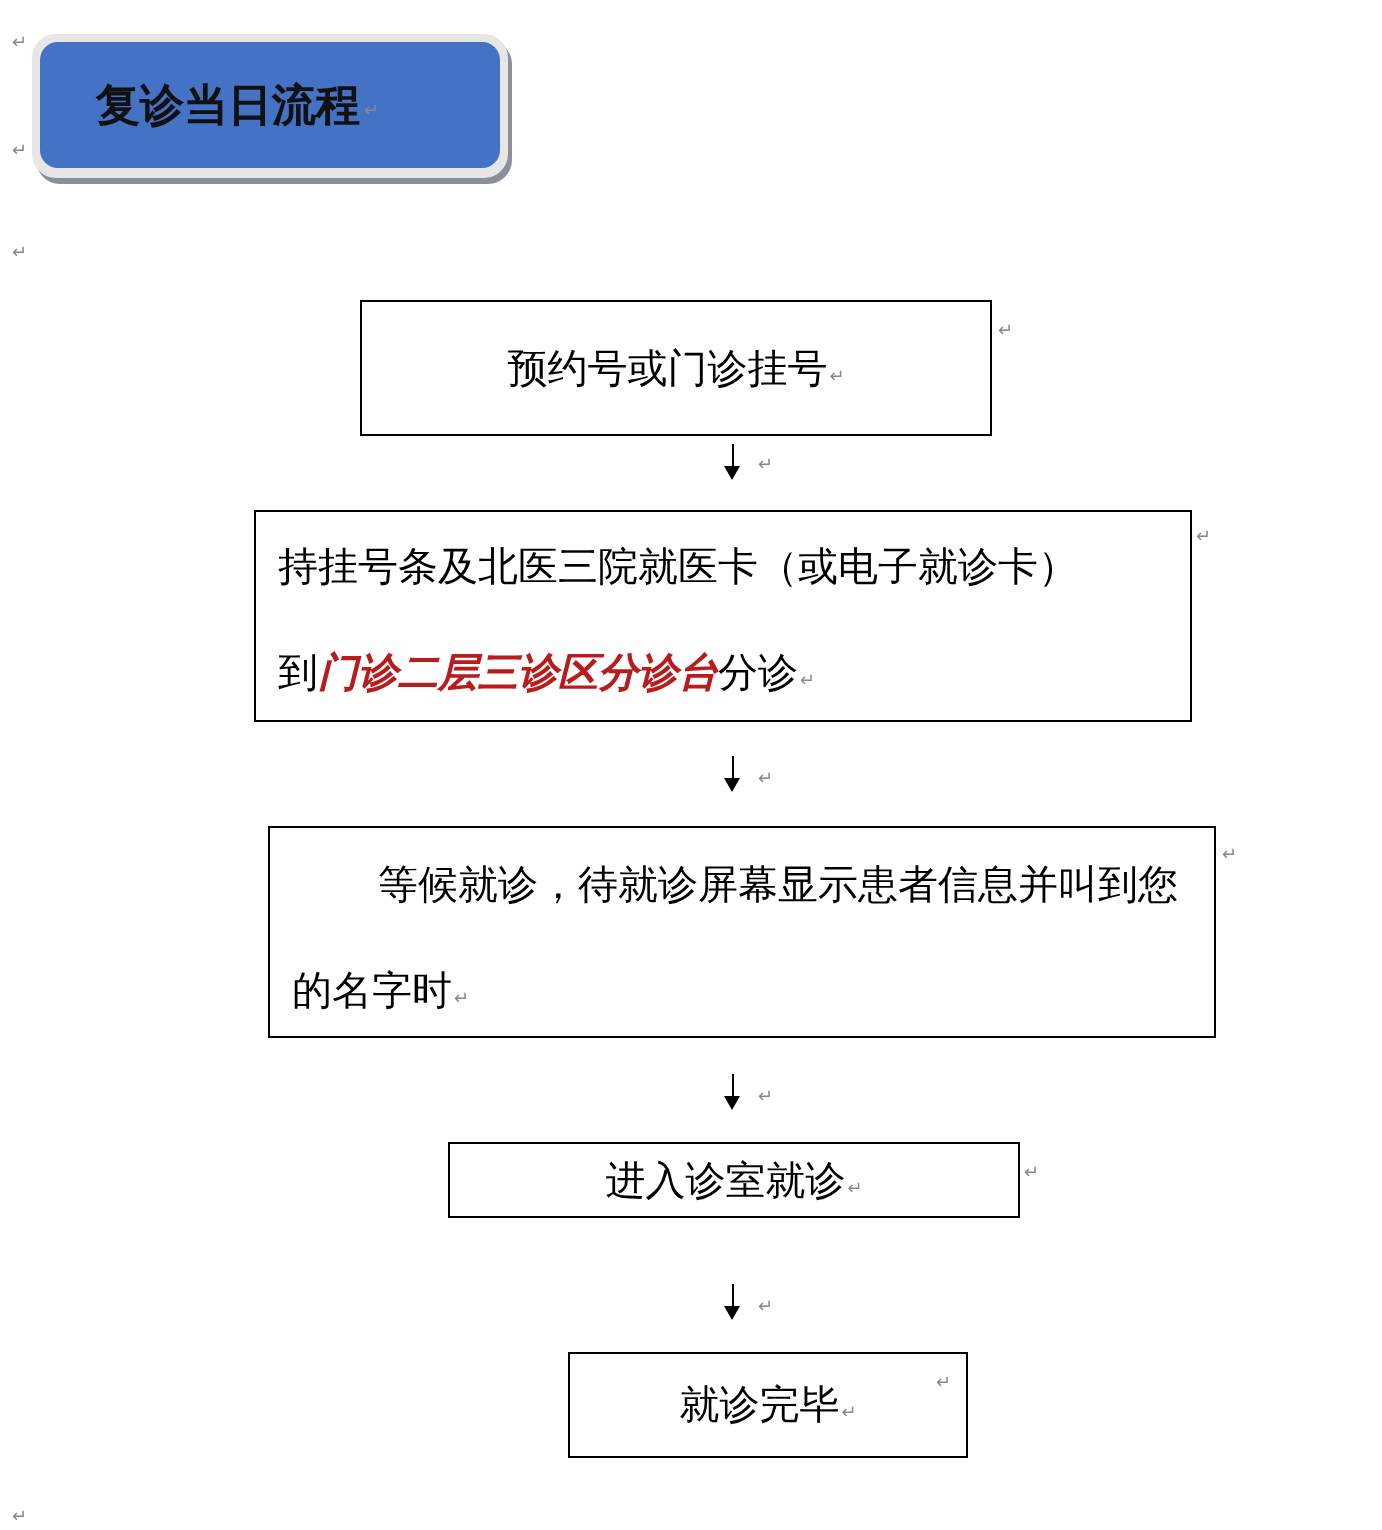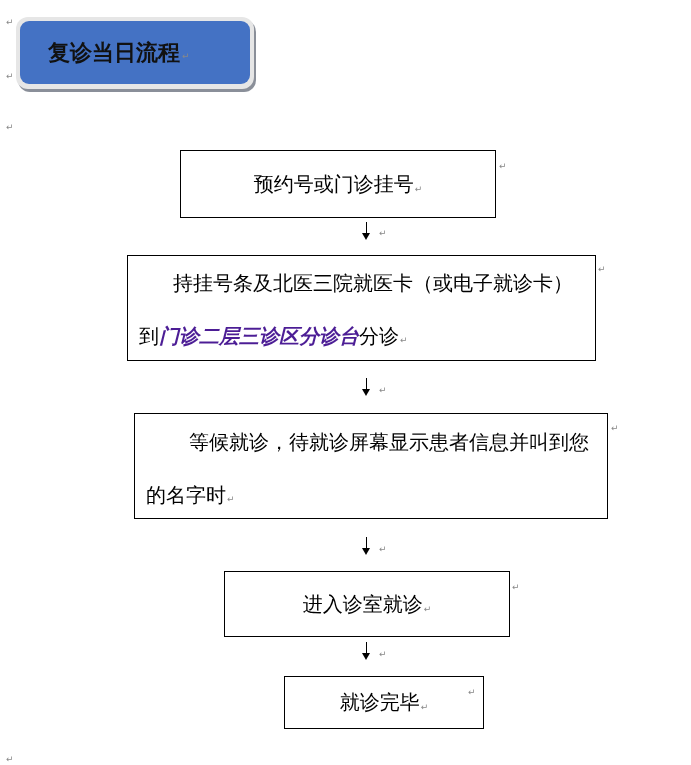--- a/index.html
+++ b/index.html
@@ -26,21 +26,21 @@
     margin-left: 28px; font-size: 22px; font-weight: bold; color: #111;
     letter-spacing: 0px;
     text-align: right;
   }
   .box {
     position: absolute; border: 1px solid #000; background: #fff;
     box-sizing: border-box; font-size: 20px;
   }
   .center { display: flex; align-items: center; justify-content: center; }
   .line { position: absolute; left: 11px; white-space: nowrap; }
-  .red { color: #4c1d95; font-style: italic; font-weight: bold; }
+  .red { color: #b91c1c; font-style: italic; font-weight: bold; }
   .arrow {
     position: absolute; width: 10px; height: 18px;
   }
   .arrow .shaft { position: absolute; left: 4px; top: 0; width: 1px; height: 13px; background: #000; }
   .arrow .head {
     position: absolute; left: 0px; top: 11px; width: 0; height: 0;
     border-left: 4.5px solid transparent; border-right: 4.5px solid transparent;
     border-top: 7px solid #000;
   }
 </style>
@@ -65,21 +65,21 @@
 </div>
 <span class="pm" style="left:499px;top:162px;">↵</span>
 
 <div class="arrow" style="left:362px;top:222px;">
     <div class="shaft"></div>
     <div class="head"></div>
   </div>
 <span class="pm" style="left:379px;top:229px;">↵</span>
 
 <div class="box" style="left:127px;top:255px;width:469px;height:106px;">
-  <div class="line" style="top:14px;margin-left:34px;">持挂号条及北医三院就医卡（或电子就诊卡）</div>
+  <div class="line" style="top:14px;">持挂号条及北医三院就医卡（或电子就诊卡）</div>
   <div class="line" style="top:67px;">
     <span>到</span><span class="red">门诊二层三诊区分诊台</span><span>分诊</span><span class="pm" style="position:static;margin-left:1px;">↵</span>
   </div>
 </div>
 <span class="pm" style="left:598px;top:265px;">↵</span>
 
 <div class="arrow" style="left:362px;top:378px;">
     <div class="shaft"></div>
     <div class="head"></div>
   </div>
@@ -92,21 +92,21 @@
   </div>
 </div>
 <span class="pm" style="left:611px;top:424px;">↵</span>
 
 <div class="arrow" style="left:362px;top:537px;">
     <div class="shaft"></div>
     <div class="head"></div>
   </div>
 <span class="pm" style="left:379px;top:545px;">↵</span>
 
-<div class="box center" style="left:224px;top:571px;width:286px;height:66px;">
+<div class="box center" style="left:224px;top:571px;width:286px;height:38px;">
   <span>进入诊室就诊</span>
   <span class="pm" style="position:static;margin-left:1px;margin-top:10px;">↵</span>
 </div>
 <span class="pm" style="left:512px;top:583px;">↵</span>
 
 <div class="arrow" style="left:362px;top:642px;">
     <div class="shaft"></div>
     <div class="head"></div>
   </div>
 <span class="pm" style="left:379px;top:650px;">↵</span>

